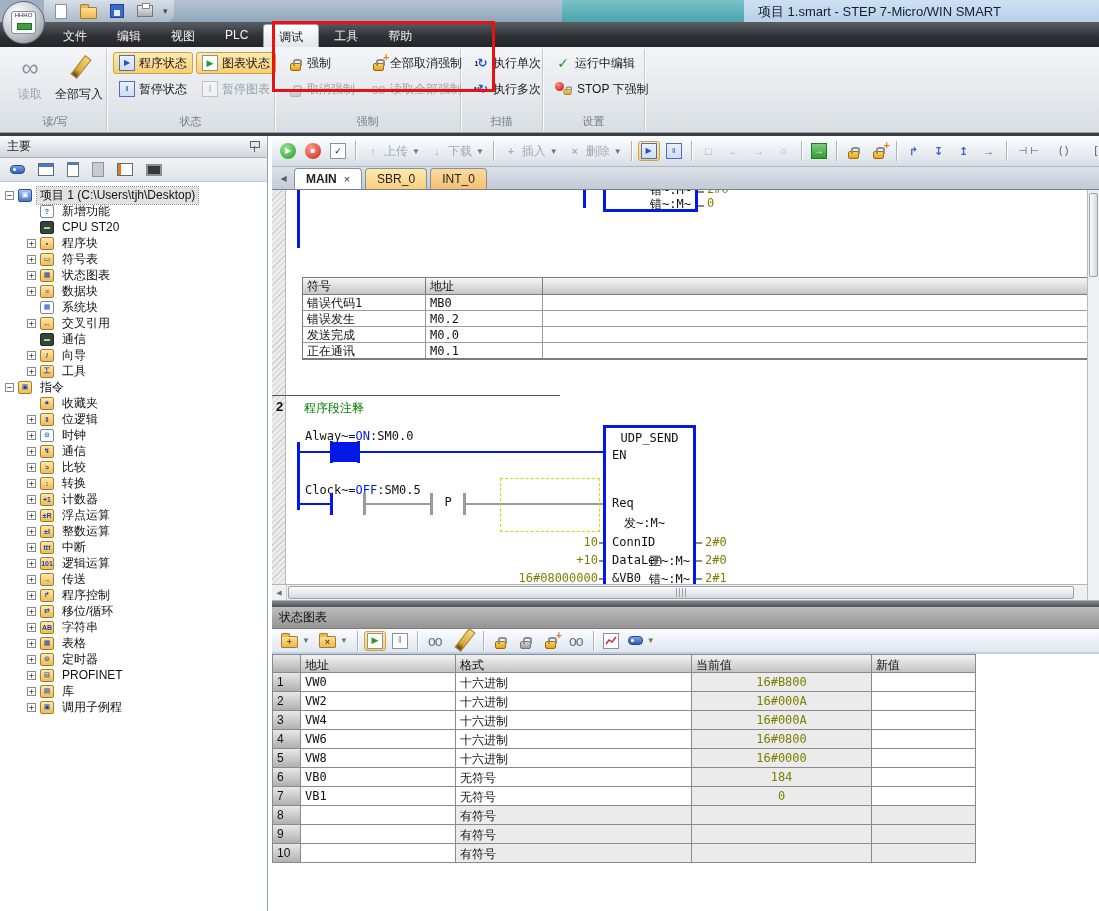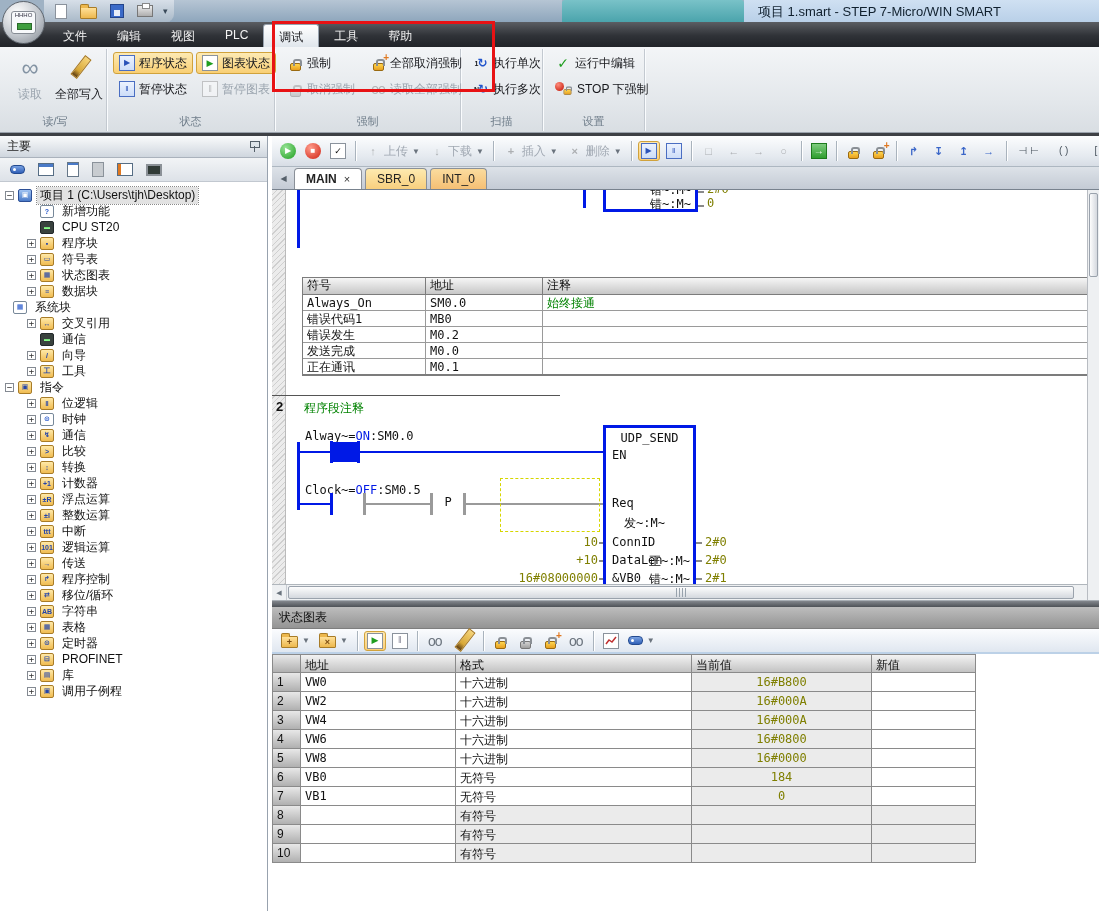--- a/index.html
+++ b/index.html
@@ -121,21 +121,21 @@
   .hb{background:var(--blue);height:2px}
   .vg{background:#9a9a9a;width:3px}
   .hg{background:#9a9a9a;height:2px}
   .tick{background:#8a8a8a;height:2px}
   .val{color:var(--olive)}
   .state{color:var(--blue)}
   .cmt{color:var(--green);font-family:Liberation Mono, monospace}
   .sel-box{border:1px dashed #d6d600}
   
   #stbl{left:30px;top:87px;width:797px;border:1px solid #7c7c7c;background:#fff}
-  .st-head{display:flex;height:17px;background:linear-gradient(#f6f6f6,#c7c7c7);border-bottom:1px solid #7c7c7c;font-family:Liberation Mono, monospace}
+  .st-head{display:flex;height:17px;background:linear-gradient(#f6f6f6,#c7c7c7);border-bottom:1px solid #7c7c7c;font-family:Liberation Serif, serif}
   .st-row{display:flex;height:16px;border-bottom:1px solid #9a9a9a}
   .st-row:last-child{border-bottom:1px solid #7c7c7c}
   .stc{padding:0 4px;border-right:1px solid #9a9a9a;overflow:hidden;white-space:nowrap;line-height:16px}
   .st-head .stc{border-right:1px solid #7c7c7c;line-height:17px}
   .stc.c0{width:123px;flex:none}.stc.c1{width:117px;flex:none}.stc.c2{flex:1;border-right:none}
   .stc.green{color:var(--green);font-family:"Liberation Sans","DejaVu Sans",sans-serif}
   
   #hscroll{left:272px;top:584px;width:815px;height:16px;background:#eef0f2;border-top:1px solid #b0b6bc;display:flex;align-items:stretch}
   #hs-left{width:15px;display:flex;align-items:center;justify-content:center;color:#6a737d;font-size:7px;border-right:1px solid #c8ccd2}
   #hs-thumb{flex:1;margin:1px;background:linear-gradient(#fdfdfd,#d4d8de);border:1px solid #9aa2ac;border-radius:2px;display:flex;align-items:center;justify-content:center}
@@ -449,21 +449,21 @@
       <div class="trow" style="padding-left: 27px;">
         <span class="exp">+</span>
         <span class="tico tg">▦</span>
         <span class="lbl">状态图表</span>
       </div>
       <div class="trow" style="padding-left: 27px;">
         <span class="exp">+</span>
         <span class="tico tg">≡</span>
         <span class="lbl">数据块</span>
       </div>
-      <div class="trow" style="">
+      <div class="trow" style="padding-left: 27px;">
         <span class="exp none">+</span>
         <span class="tico twht">▦</span>
         <span class="lbl">系统块</span>
       </div>
       <div class="trow" style="padding-left: 27px;">
         <span class="exp">+</span>
         <span class="tico tg">↔</span>
         <span class="lbl">交叉引用</span>
       </div>
       <div class="trow" style="padding-left: 27px;">
@@ -478,20 +478,25 @@
       </div>
       <div class="trow" style="padding-left: 27px;">
         <span class="exp">+</span>
         <span class="tico tg">工</span>
         <span class="lbl">工具</span>
       </div>
       <div class="trow" style="padding-left: 5px;">
         <span class="exp">−</span>
         <span class="tico tg">▣</span>
         <span class="lbl">指令</span>
+      </div>
+      <div class="trow" style="padding-left: 27px;">
+        <span class="exp none">+</span>
+        <span class="tico tg">★</span>
+        <span class="lbl">收藏夹</span>
       </div>
       <div class="trow" style="padding-left: 27px;">
         <span class="exp">+</span>
         <span class="tico tg">‖</span>
         <span class="lbl">位逻辑</span>
       </div>
       <div class="trow" style="padding-left: 27px;">
         <span class="exp">+</span>
         <span class="tico twht">⊙</span>
         <span class="lbl">时钟</span>
@@ -614,26 +619,20 @@
       <div class="abs val" style="left: 435px; top: -8px;">2#0</div>
       <div class="abs" style="left: 341px; top: 6px; width: 78px; text-align: right;">错~:M~</div>
       <div class="abs tick" style="left: 426px; top: 15px; width: 6px;"></div>
       <div class="abs val" style="left: 435px; top: 6px;">0</div>
     </div>
 
   <div class="abs" id="stbl">
       <div class="st-head">
         <span class="stc c0">符号</span>
         <span class="stc c1">地址</span>
-        <span class="stc c2">注释</span>
-      </div>
-      <div class="st-row">
-        <span class="stc c0">Always_On</span>
-        <span class="stc c1">SM0.0</span>
-        <span class="stc c2 green">始终接通</span>
       </div>
       <div class="st-row">
         <span class="stc c0">错误代码1</span>
         <span class="stc c1">MB0</span>
         <span class="stc c2"></span>
       </div>
       <div class="st-row">
         <span class="stc c0">错误发生</span>
         <span class="stc c1">M0.2</span>
         <span class="stc c2"></span>

